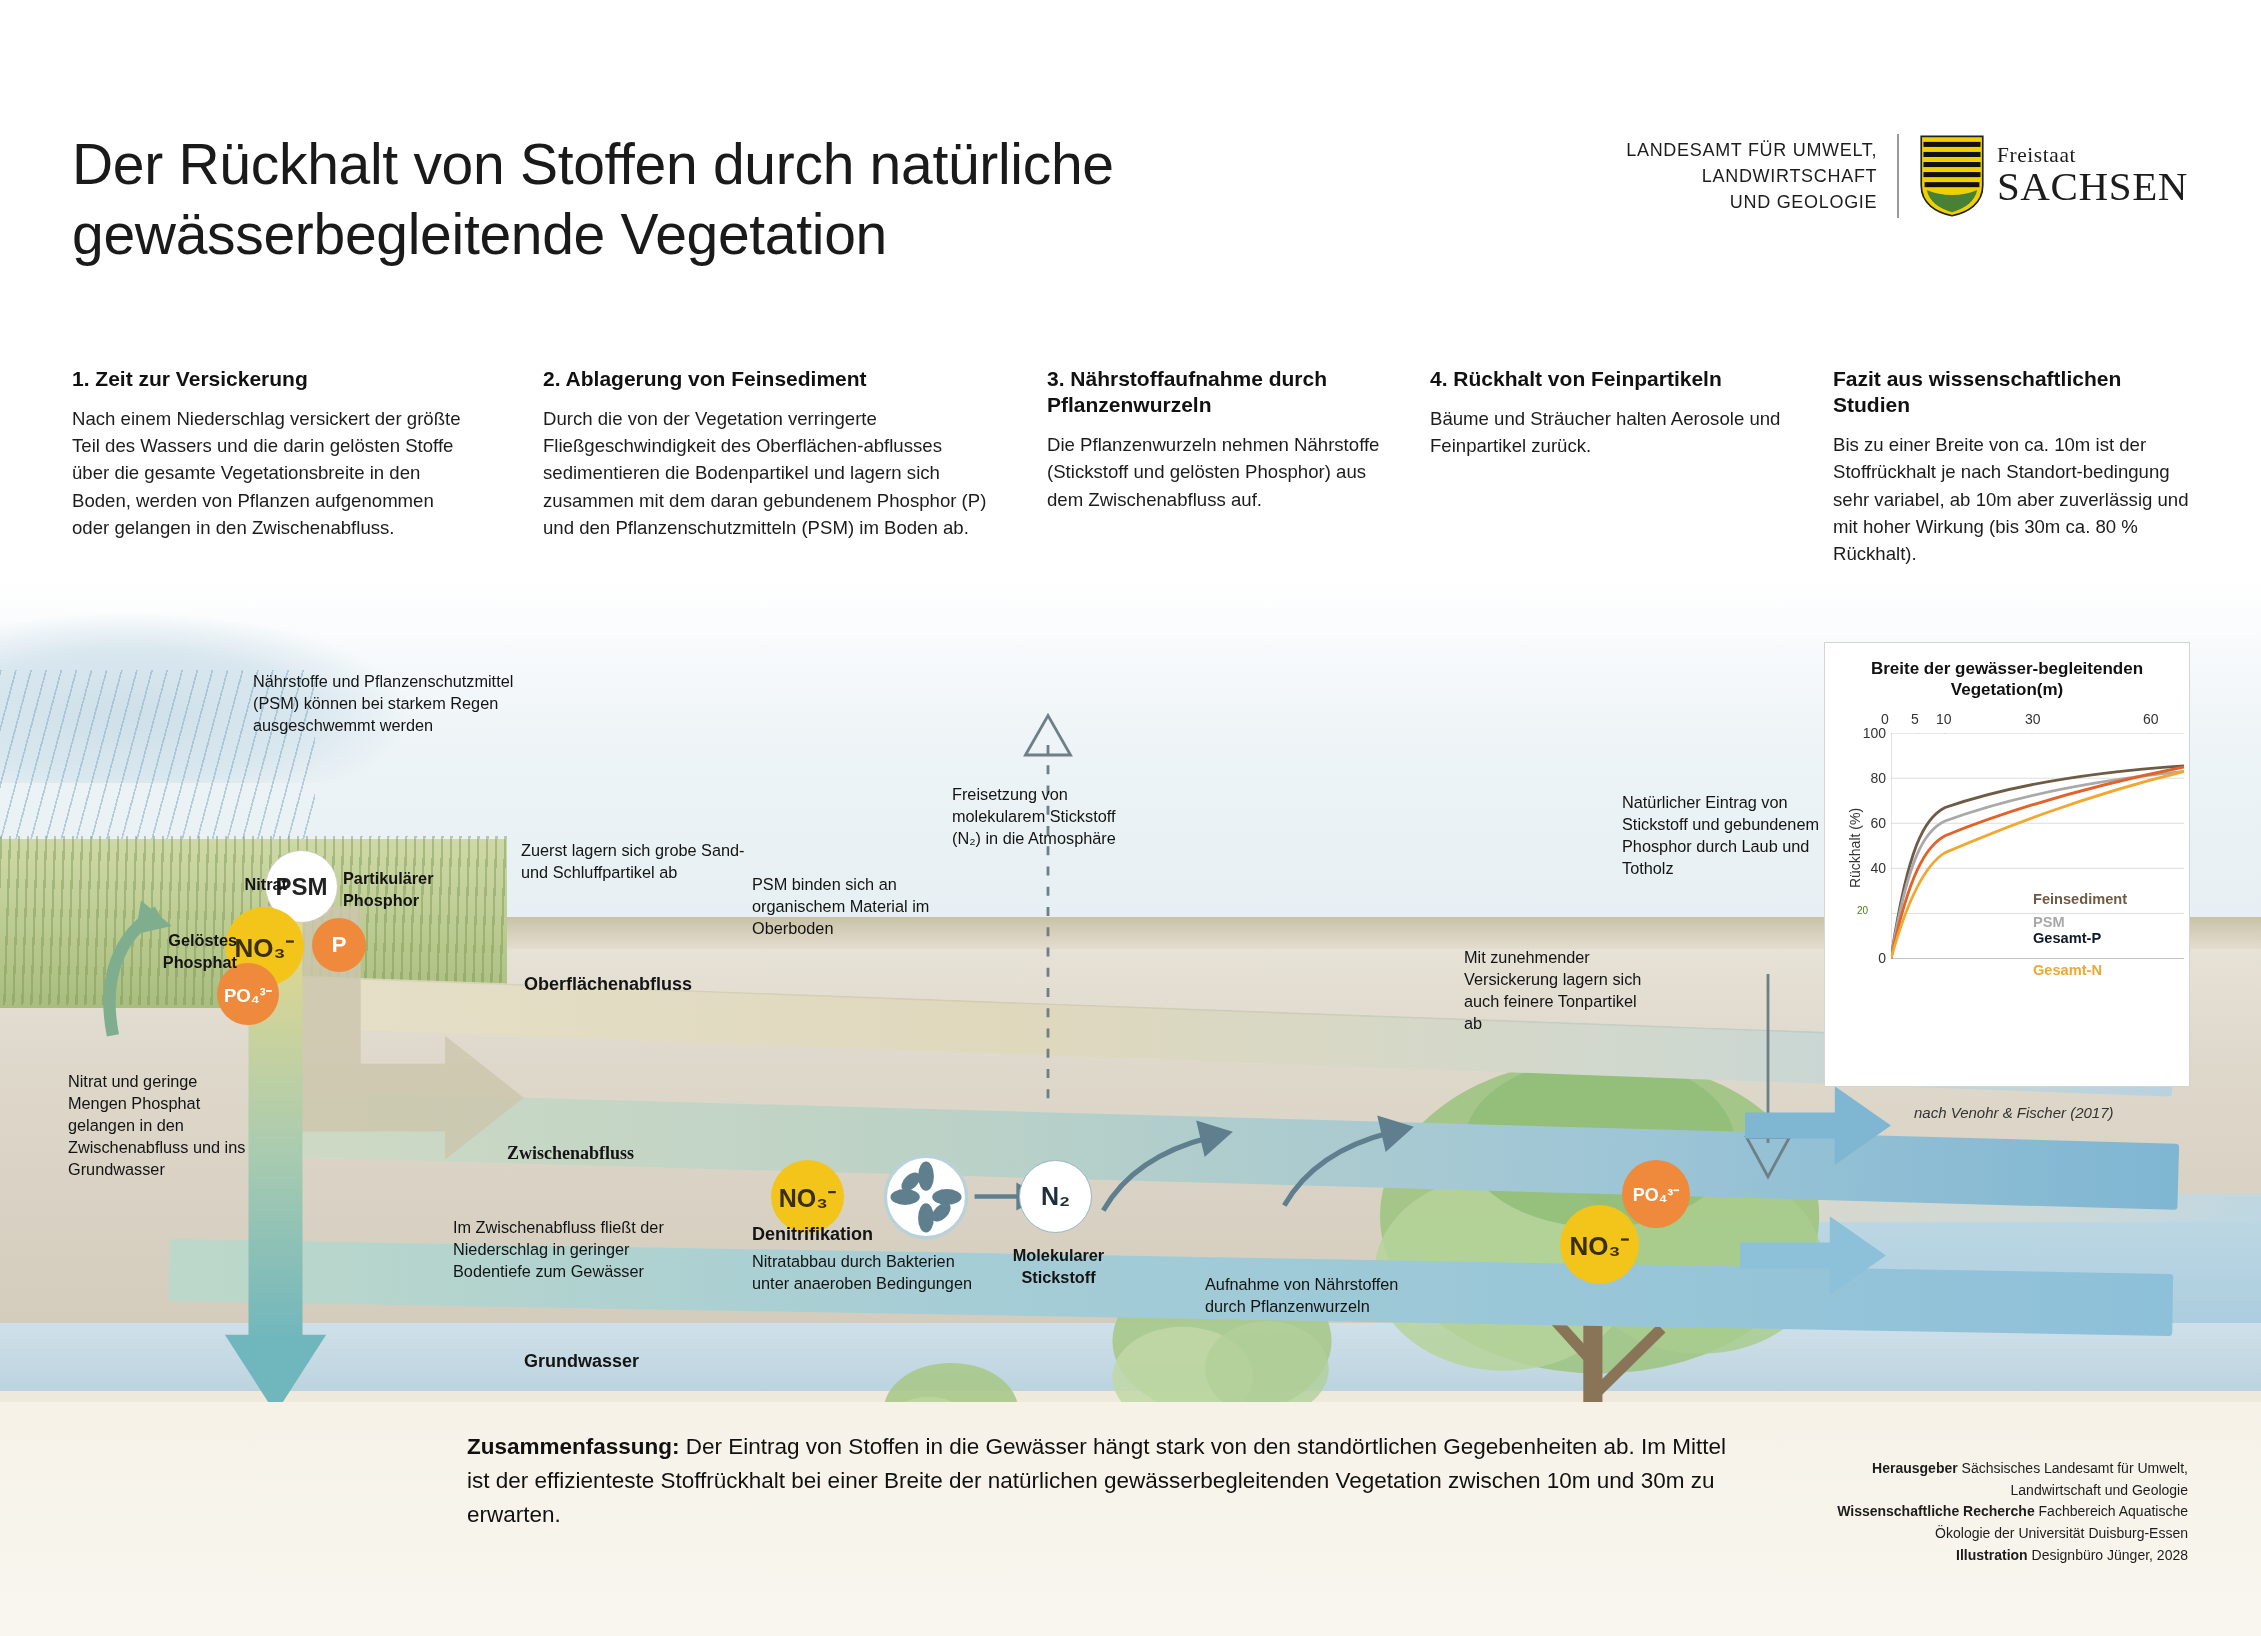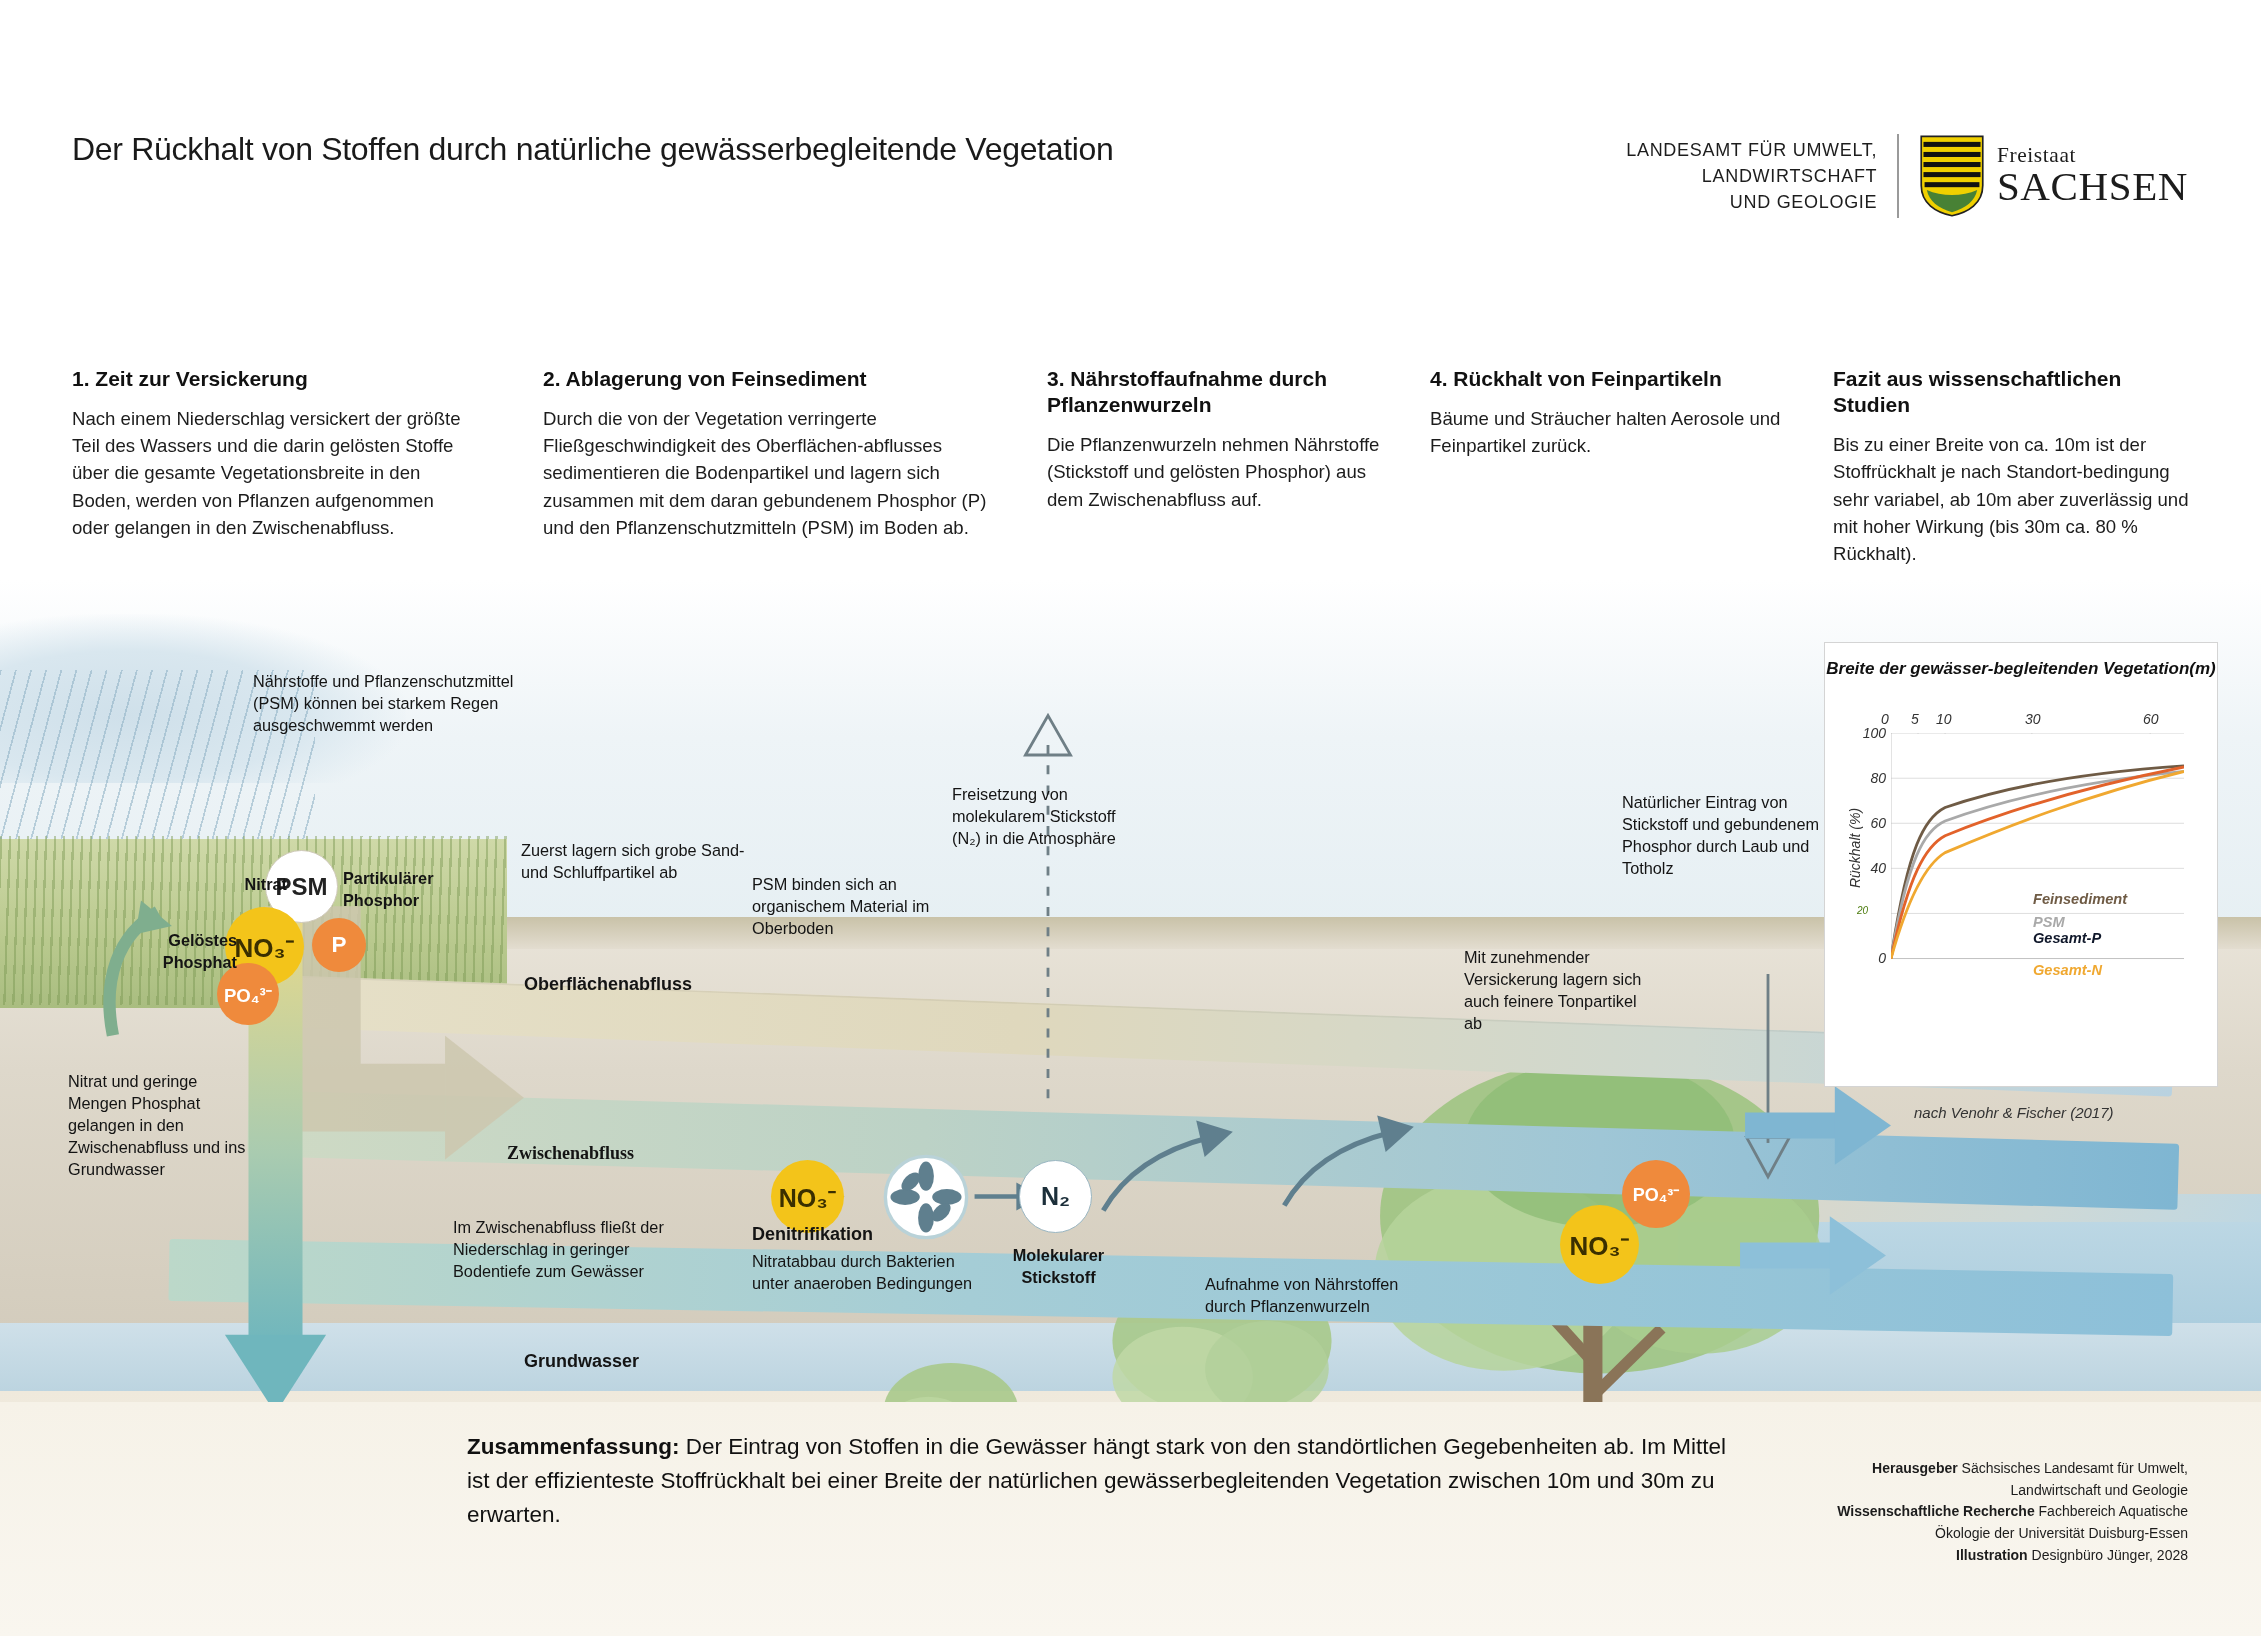--- a/index.html
+++ b/index.html
@@ -10,21 +10,21 @@
     background: #ffffff;
     position: relative;
     overflow: hidden;
     color: #1c1c1c;
   }
   .page { position:absolute; inset:0; }
 
   
   .title {
     position:absolute; left:72px; top:130px; width:1351px;
-    font-size:32px; line-height:1.22; font-weight:400; color:#1a1a1a;
+    font-size:57px; line-height:1.22; font-weight:400; color:#1a1a1a;
     letter-spacing:-0.3px;
   }
   .logo-block { position:absolute; right:73px; top:134px; display:flex; align-items:center; gap:20px;}
   .logo-text { text-align:right; font-size:18px; line-height:1.45; letter-spacing:0.7px; color:#1d1d1d; }
   .logo-div { width:1.7px; height:84px; background:#9a9a9a; }
   .logo-right { display:flex; align-items:center; gap:12px; }
   .crest { width:66px; height:84px; position:relative; }
   .crest svg { display:block; }
   .state-name { font-family:"Liberation Serif", serif; line-height:1.0; }
   .state-name .s1 { font-size:21.4px; letter-spacing:0.6px; display:block; }
@@ -91,22 +91,22 @@
 
   
   .token { position:absolute; border-radius:50%; display:flex; align-items:center; justify-content:center;
            font-weight:700; color:#ffffff; text-align:center; }
   .token.yellow { background:#f3c41a; color:#3a2f00; }
   .token.orange { background:#ef8a3c; }
   .token.white { background:#ffffff; color:#222; border:1.7px solid #cfc9b9; }
 
   
   .chart-card {
-    position:absolute; left:1824px; top:642px; width:394px; height:445px;
-    background:#ffffff; border:1.1px solid #d4d4d4;font-style:italic;
+    position:absolute; left:1824px; top:642px; width:366px; height:445px;
+    background:#ffffff; border:1.1px solid #d4d4d4;
   }
   .chart-title { position:absolute; left:0; right:0; top:14.6px; text-align:center;
      font-size:17px; font-weight:700; line-height:1.28; color:#111; }
   .chart-plot { position:absolute; left:66px; top:90px; width:293px; height:282px; }
   .chart-caption { position:absolute; left:1914px; top:1104px; font-size:15px; font-style:italic; color:#333; }
 
   
   .summary { position:absolute; left:467px; top:1430px; width:1284px;
      font-size:22.5px; line-height:1.5; color:#111; }
   .summary b { font-weight:700; }

